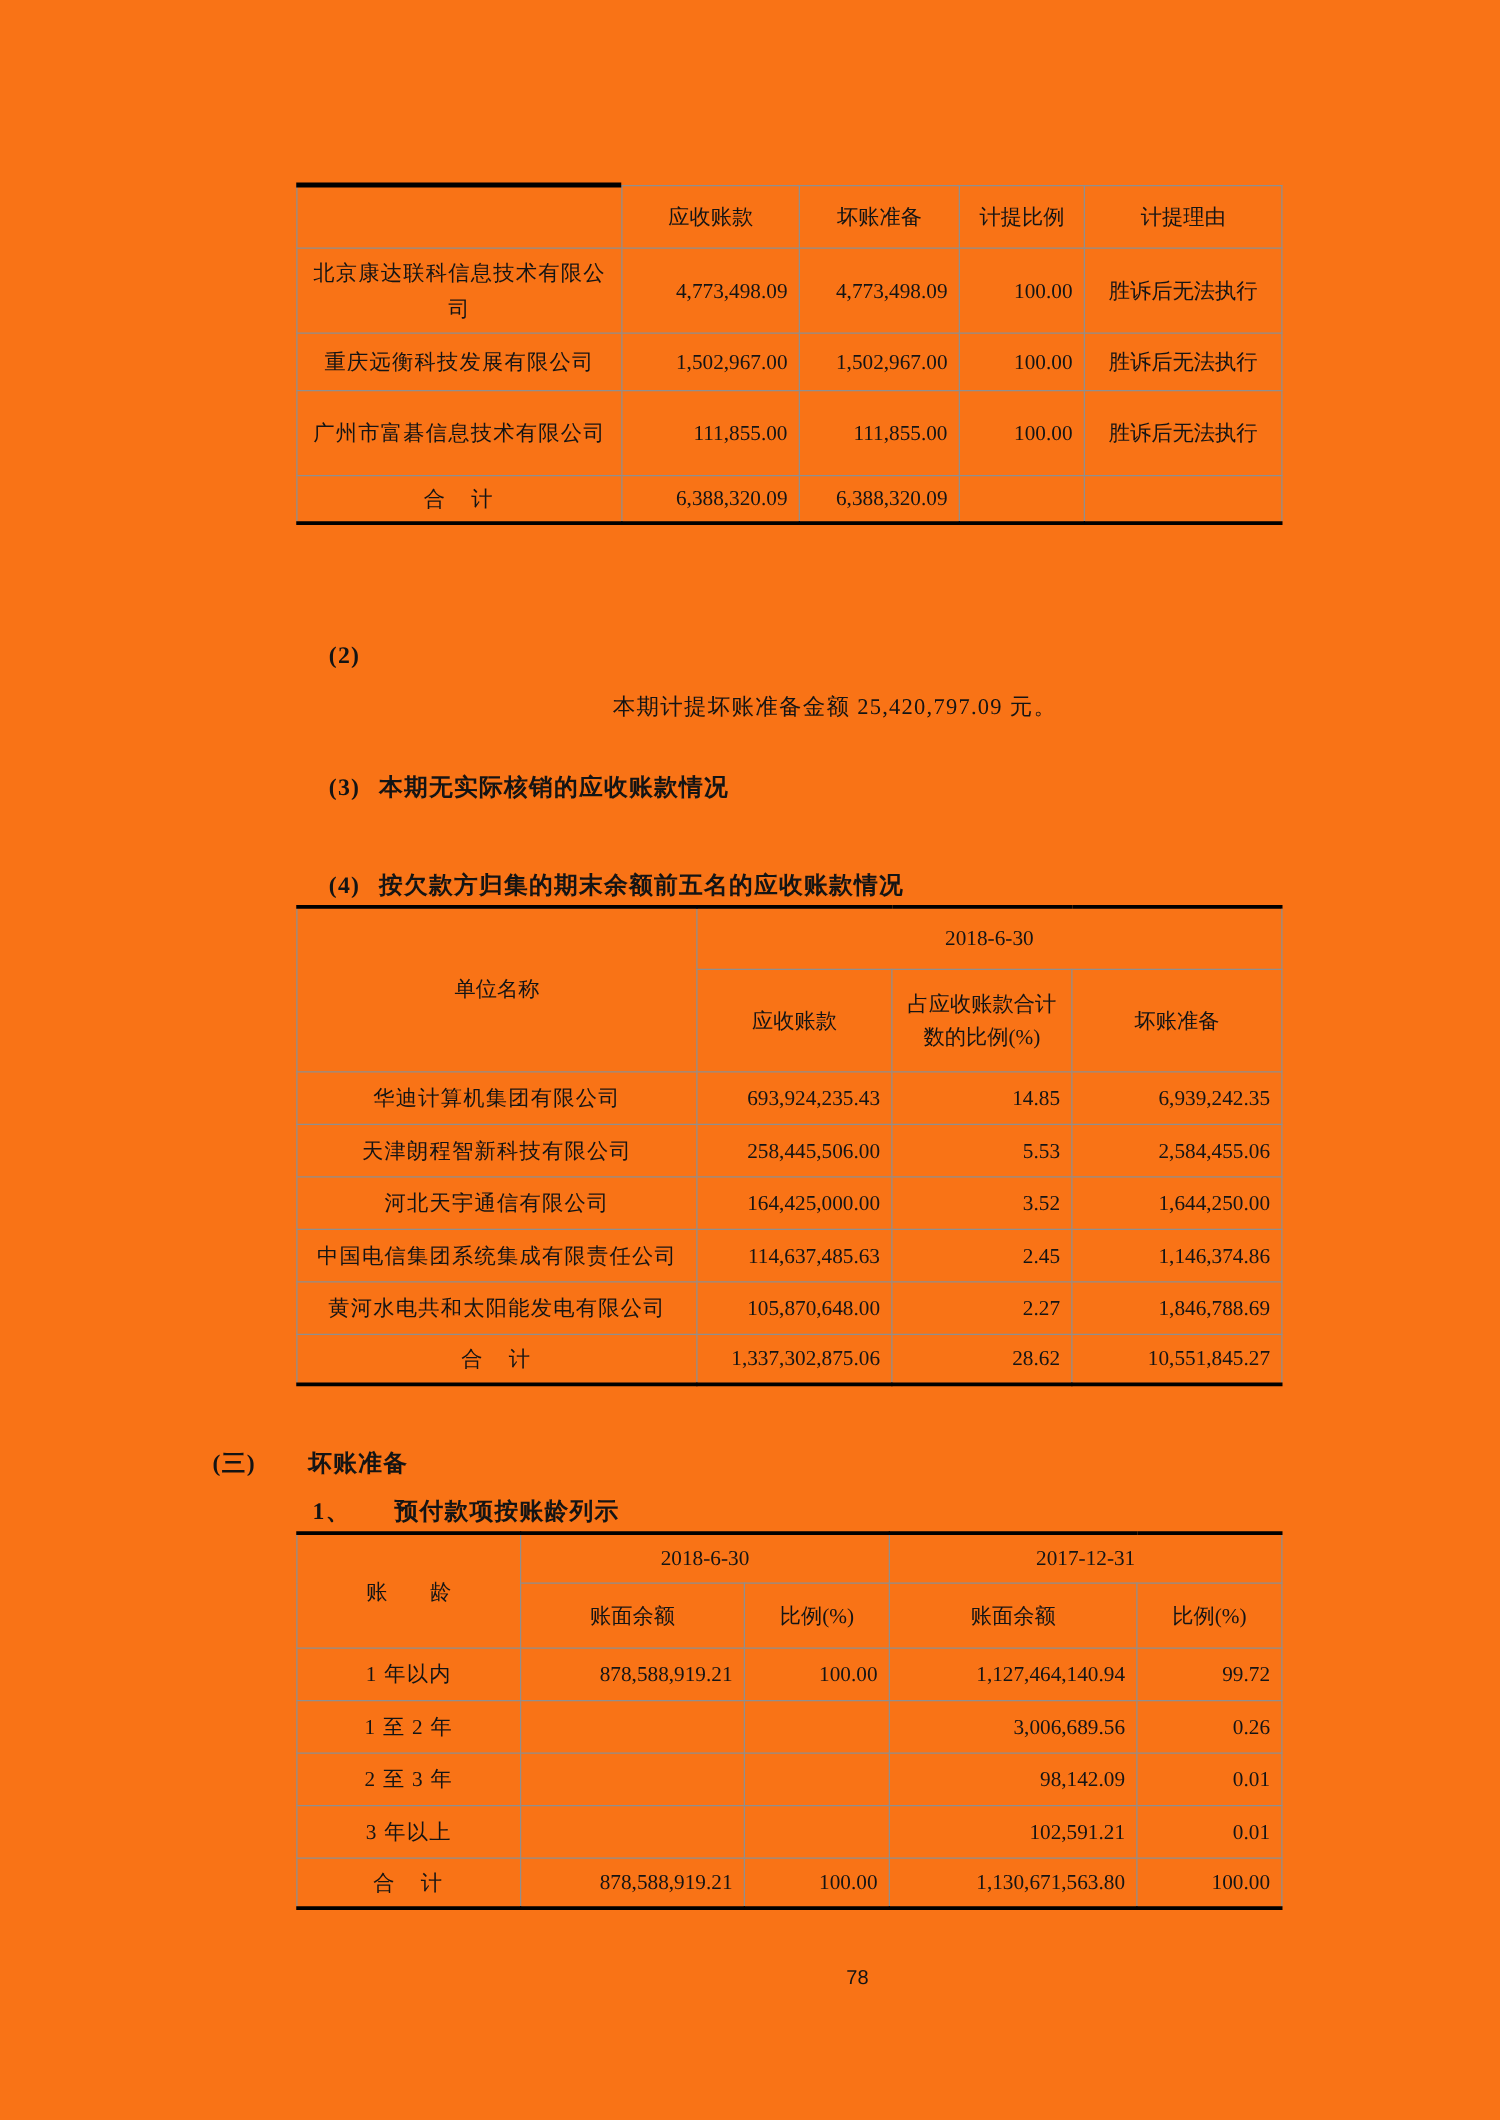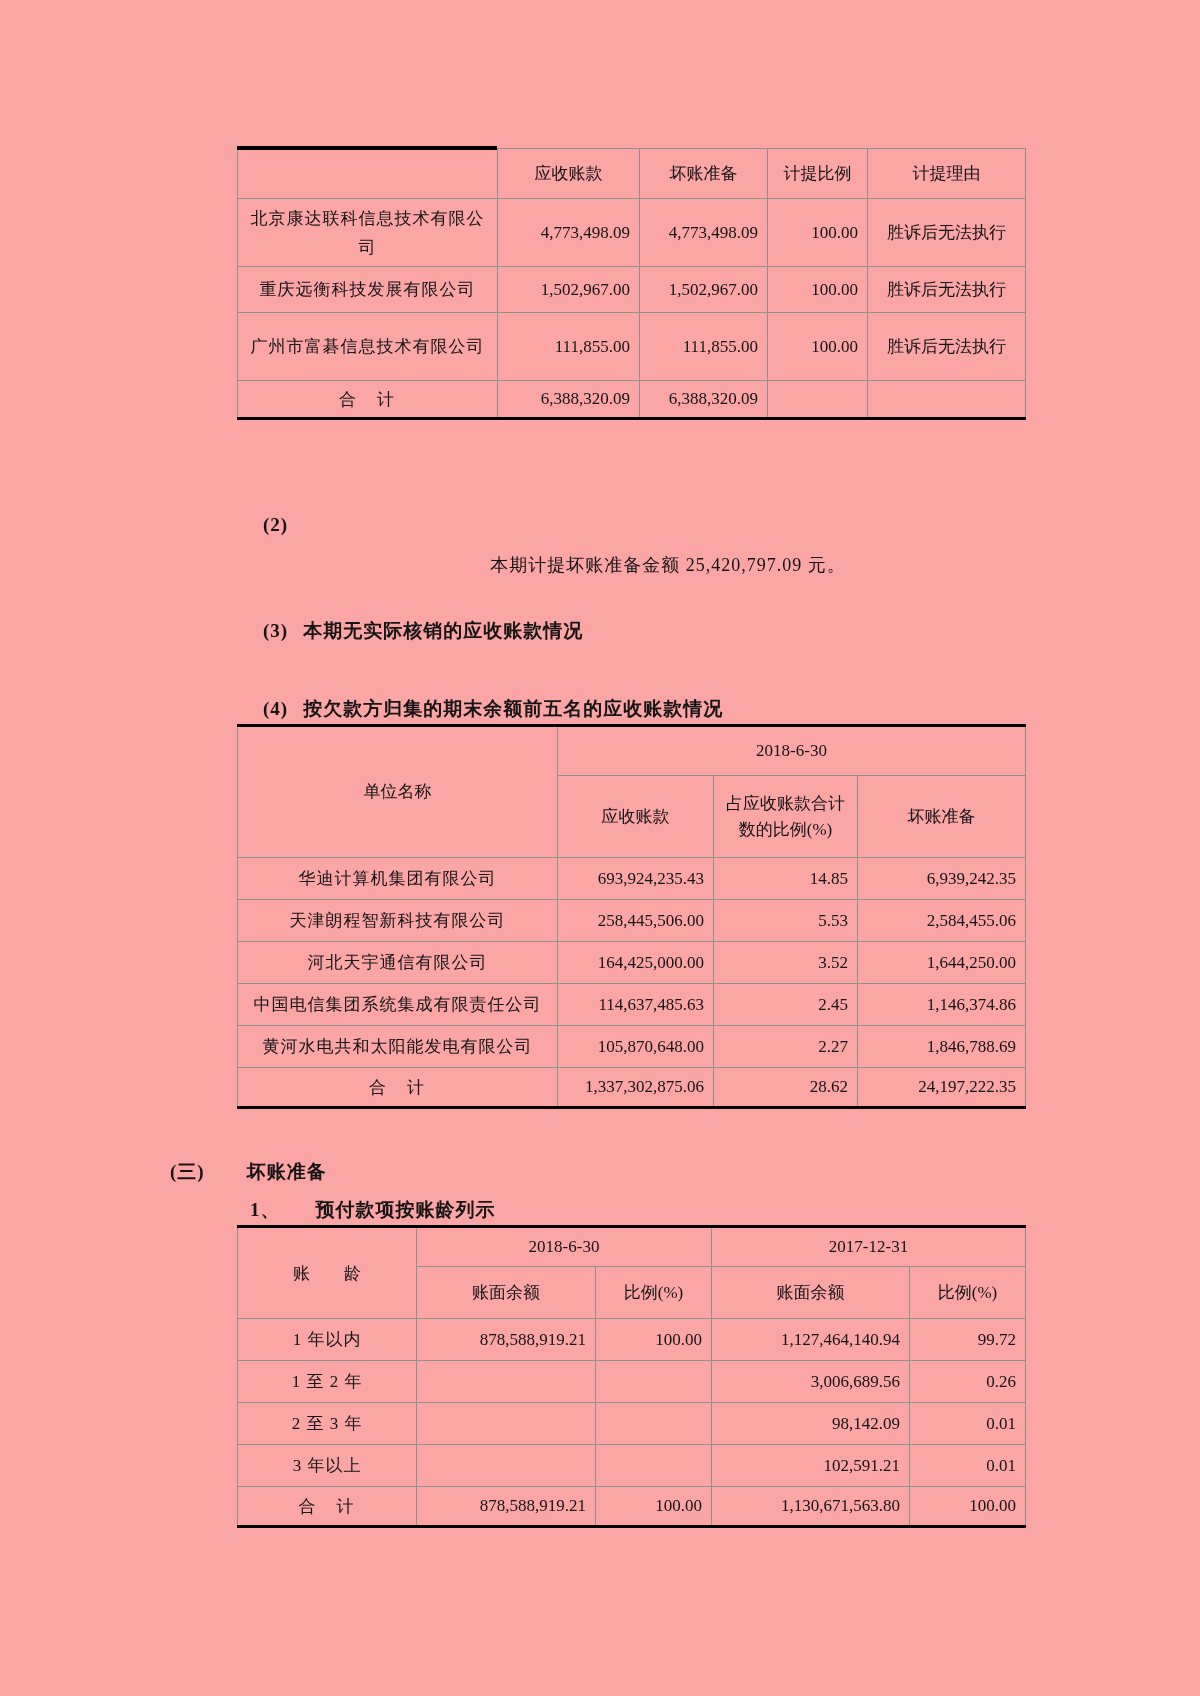--- a/index.html
+++ b/index.html
@@ -1,20 +1,20 @@
 <!DOCTYPE html>
 <html><head>
 <meta charset="utf-8">
 <style>
   html,body{margin:0;padding:0;background:#e8e8e8;}
   .page{
     position:relative;
     width:1200px;height:1696px;
     margin:0 auto;
-    background:#fca5a5;
+    background:#f97316;
     font-family:"Liberation Serif","DejaVu Serif",serif;
     color:#141414;
     box-sizing:border-box;
     padding:148px 175px 0 237px;
     overflow:hidden;
   }
   
   table.t{
     border-collapse:collapse;
     table-layout:fixed;
@@ -203,21 +203,21 @@
     <tr class="rrow">
       <td class="name">黄河水电共和太阳能发电有限公司</td>
       <td class="num">105,870,648.00</td>
       <td class="num">2.27</td>
       <td class="num">1,846,788.69</td>
     </tr>
     <tr class="trow">
       <td class="totlabel">合　计</td>
       <td class="num">1,337,302,875.06</td>
       <td class="num">28.62</td>
-      <td class="num">24,197,222.35</td>
+      <td class="num">10,551,845.27</td>
     </tr>
   </tbody>
     </table>
 
   <div class="secthree">
     <span>(三)</span>
     <span>坏账准备</span>
   </div>
 
   <div class="subone">
@@ -276,14 +276,15 @@
     <tr class="trow">
       <td class="totlabel">合　计</td>
       <td class="num">878,588,919.21</td>
       <td class="num">100.00</td>
       <td class="num">1,130,671,563.80</td>
       <td class="num">100.00</td>
     </tr>
   </tbody>
     </table>
 
+  <div class="pagenum">78</div>
 
 </div>
 
 </body></html>

